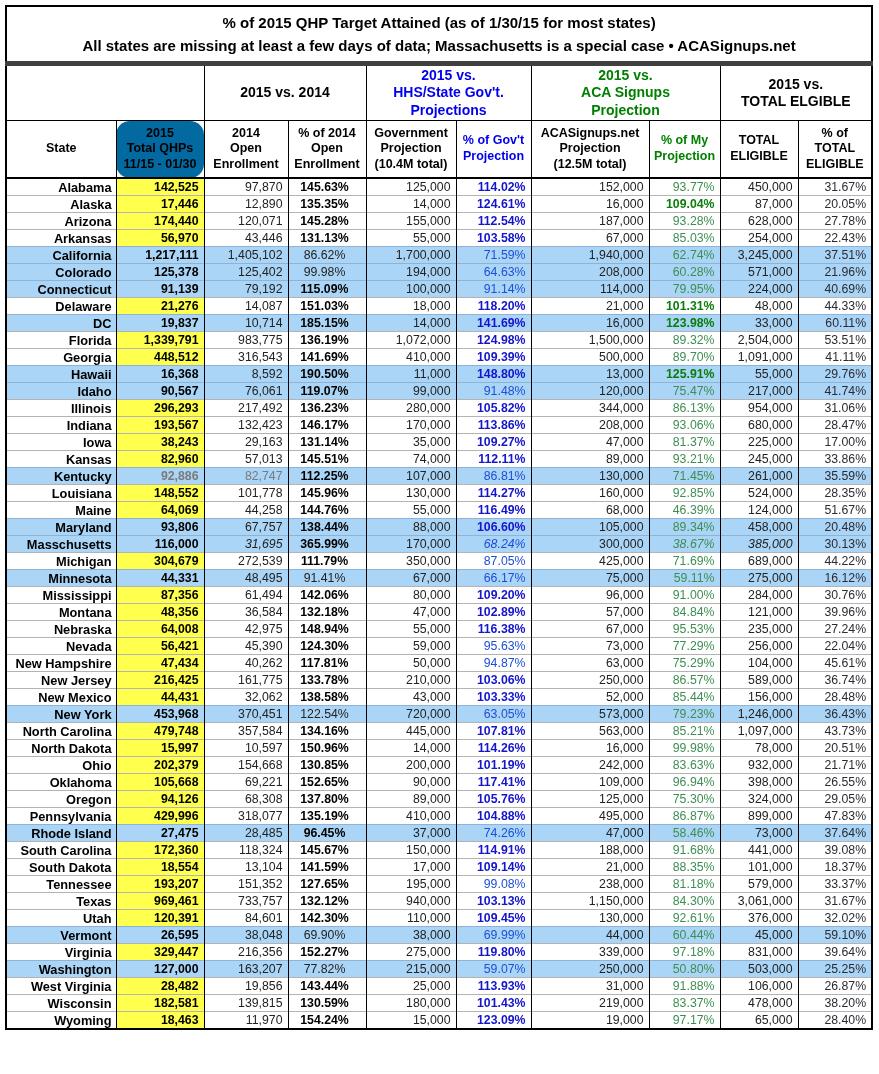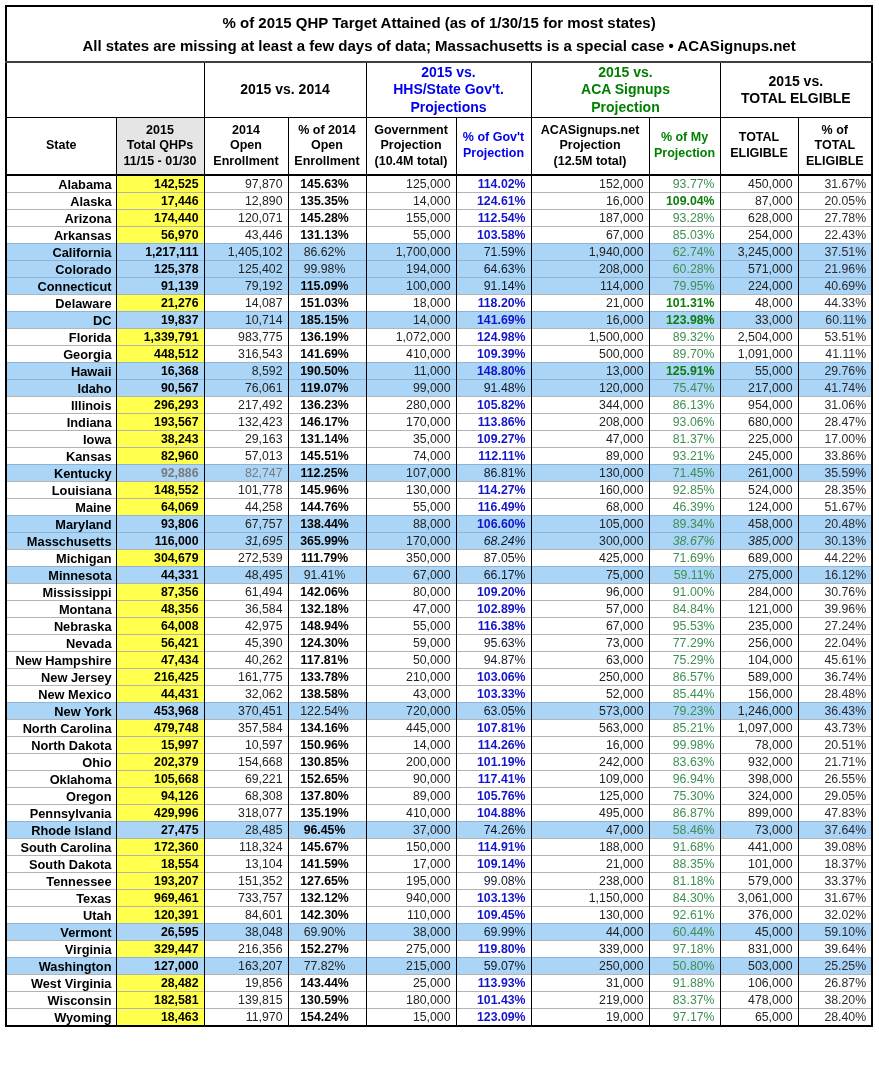--- a/index.html
+++ b/index.html
@@ -1,36 +1,36 @@
 <!DOCTYPE html>
 <html><head>
 <meta charset="utf-8">
 <style>
   html,body{margin:0;padding:0;background:#fff;}
   body{width:879px;font-family:"Liberation Sans",sans-serif;-webkit-font-smoothing:antialiased;}
   .sheet{padding:5px 0 0 5px;}
   table{border-collapse:collapse;table-layout:fixed;width:866px;border:2px solid #000;}
   th,td{overflow:hidden;white-space:pre-line;}
   thead th{border:1.5px solid #000;background:#fff;font-weight:bold;text-align:center;vertical-align:middle;color:#000;}
-  .title-row th{height:52px;font-size:15px;line-height:1.55;border-bottom:2px solid #404040;}
+  .title-row th{height:52px;font-size:15px;line-height:1.55;border-bottom:5px solid #404040;}
   .group-row th{height:52px;font-size:14px;line-height:1.22;}
   .col-row th{height:54px;font-size:12.5px;line-height:1.25;border-bottom:2px solid #000;}
   .g-blue{color:#0000EE;}
   .g-green{color:#008000;}
-  .yellow-head{background:#e5e5e5;}
+  .yellow-head{background:#0369a1;border-radius:14px;}
   tbody td{border-left:1px solid #000;border-right:1px solid #000;border-top:1px solid #b3b3b3;height:16px;font-size:12.3px;text-align:right;padding:0 5px 0 0;vertical-align:middle;color:#222;position:relative;}
   tbody tr.fed-ex{background:#fff;padding-left:12px;}
   tbody tr.state-ex{background:#ABD5F6;}
   tbody tr.state-ex td{border-top:1px solid #8fb3d4;}
   .c-state{font-weight:bold;color:#000;font-size:12.8px;padding-right:4px;}
   .qhp{font-weight:bold;color:#000;}
   tr.fed-ex .qhp{background:#FFFF4D;}
   .c2{color:#222;text-align:center;}
   .bold-pct{font-weight:bold;color:#000;}
-  .blue{color:#0f172a;}
+  .blue{color:#1d4ed8;}
   .blue.bold-pct{color:#1414CC;}
   .green{color:#3E8E52;text-align:right;}
   .green.bold-pct{color:#0B7D0B;}
   .last{color:#2B2B33;}
   .italic{font-style:italic;}
   .gray,.gray.qhp{color:#7a7a7a;}
   tr.total-row td{font-weight:bold;color:#000;border-top:2px solid #000;border-bottom:2px solid #000;font-size:12.8px;}
   tr.total-row .blue{color:#1414CC;}
   tr.total-row .green{color:#0B7D0B;}
   .tri{position:absolute;top:0;left:0;width:0;height:0;border-top:6px solid #1f7a1f;border-right:6px solid transparent;}

